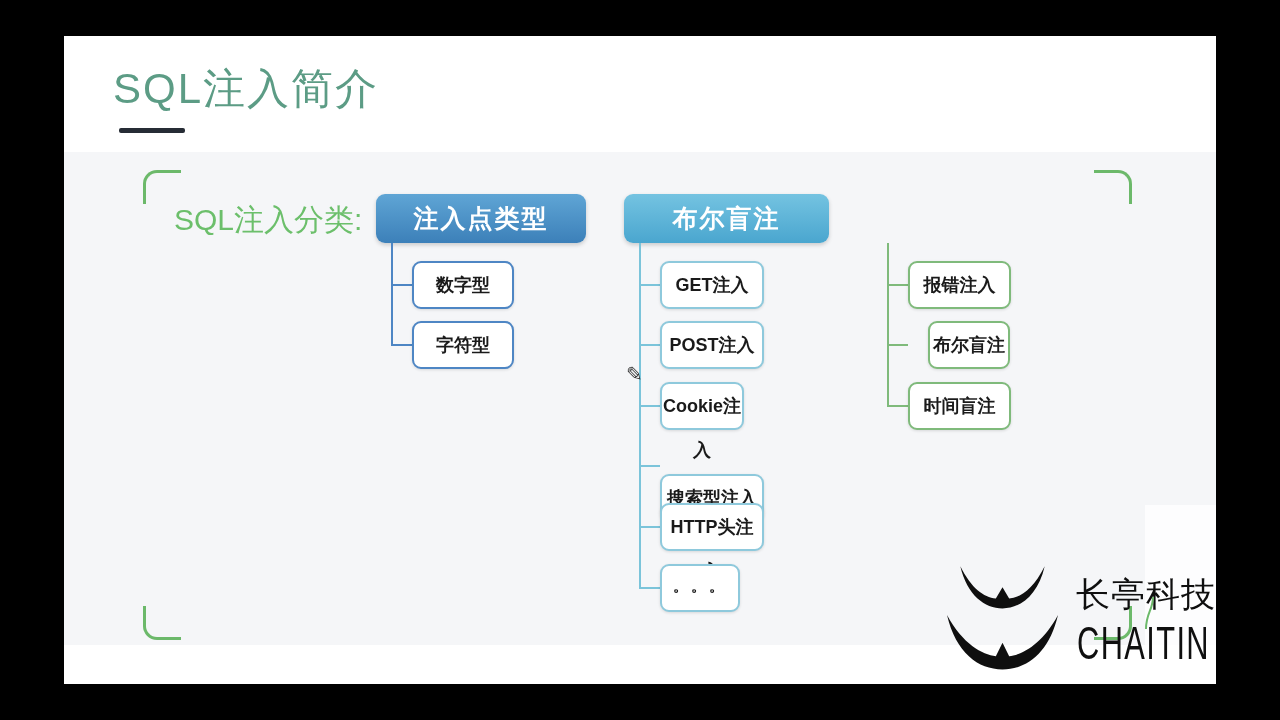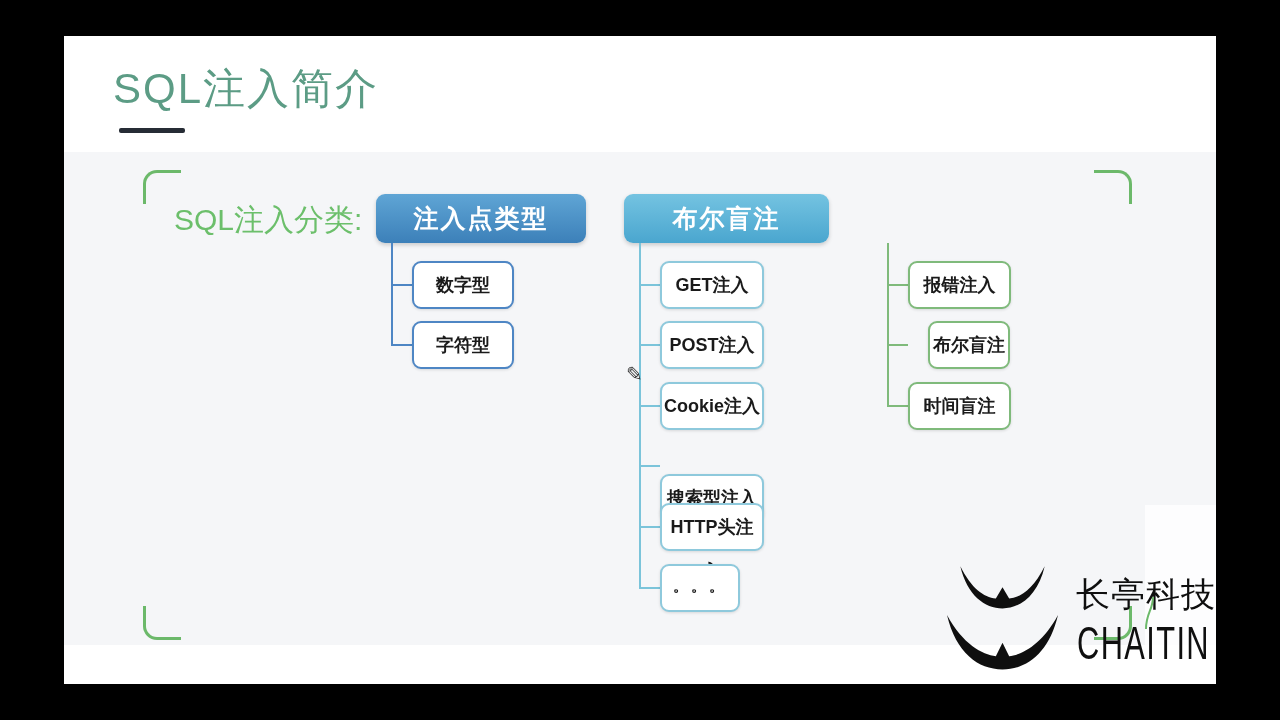--- a/index.html
+++ b/index.html
@@ -68,21 +68,21 @@
     <div class="hdr c1" style="left:560px;top:158px;width:205px;">布尔盲注</div>
     <div class="vline c1" style="left:575px;top:207px;height:346px;"></div>
     <div class="stub c1" style="left:575px;top:248px;"></div>
     <div class="stub c1" style="left:575px;top:308px;"></div>
     <div class="stub c1" style="left:575px;top:369px;"></div>
     <div class="stub c1" style="left:575px;top:429px;"></div>
     <div class="stub c1" style="left:575px;top:490px;"></div>
     <div class="stub c1" style="left:575px;top:551px;"></div>
     <div class="node c1" style="left:596px;top:225px;width:104px;">GET注入</div>
     <div class="node c1" style="left:596px;top:285px;width:104px;">POST注入</div>
-    <div class="node c1" style="left:596px;top:346px;width:104px;">Cookie注入</div>
+    <div class="node c1" style="left:596px;top:346px;width:84px;">Cookie注入</div>
     <div class="node c1" style="left:596px;top:406px;width:104px;margin-top:32px;">搜索型注入</div>
     <div class="node c1" style="left:596px;top:467px;width:104px;">HTTP头注入</div>
     <div class="node c1 dots" style="left:596px;top:528px;width:80px;">。。。</div>
 
     <div class="vline c2" style="left:823px;top:207px;height:164px;"></div>
     <div class="stub c2" style="left:823px;top:248px;"></div>
     <div class="stub c2" style="left:823px;top:308px;"></div>
     <div class="stub c2" style="left:823px;top:369px;"></div>
     <div class="node c2" style="left:844px;top:225px;width:103px;">报错注入</div>
     <div class="node c2" style="left:844px;top:285px;width:82px;margin-left:20px;">布尔盲注</div>

